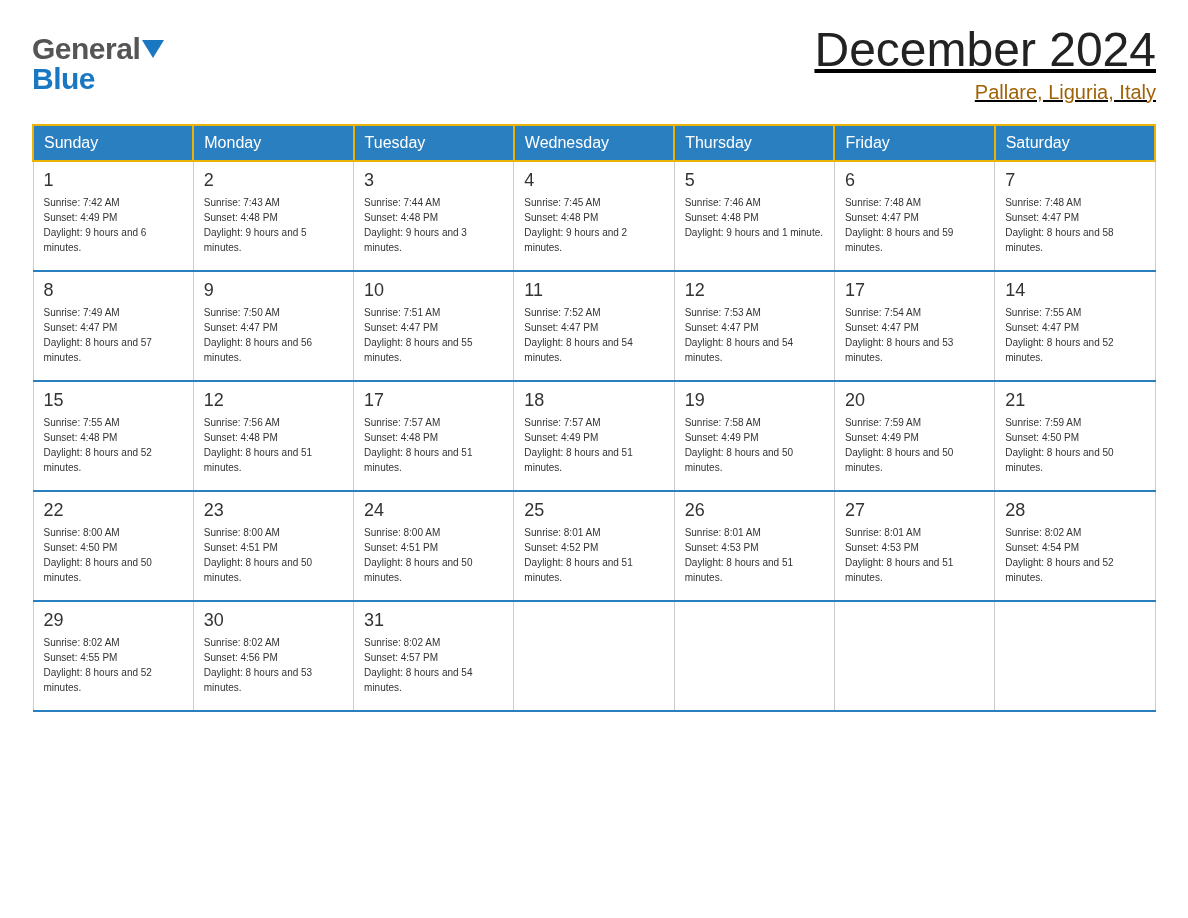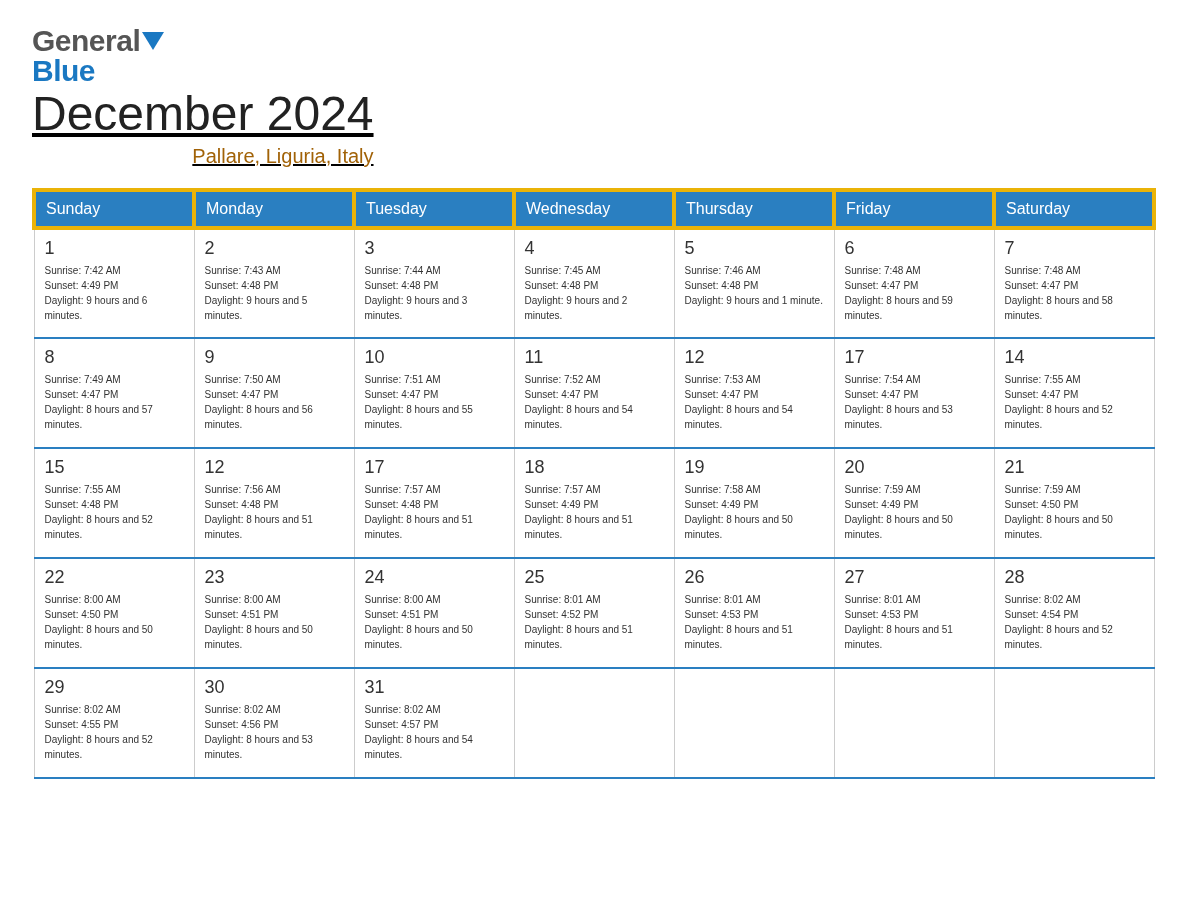--- a/index.html
+++ b/index.html
@@ -6,23 +6,22 @@
     body {
       font-family: Arial, sans-serif;
       background: #fff;
       padding: 24px 32px;
       width: 1188px;
       min-height: 918px;
     }
     .header {
       display: flex;
       justify-content: space-between;
-      align-items: flex-start;
+      align-items: center;
       margin-bottom: 20px;
-      flex-direction: column;
     }
     .logo {
       display: flex;
       flex-direction: column;
       align-items: flex-start;
     }
     .title-area {
       text-align: right;
       text-decoration: underline;
     }
@@ -42,21 +41,21 @@
       border-collapse: collapse;
       table-layout: fixed;
     }
     thead tr th {
       background-color: #2a7fc1;
       color: #fff;
       font-size: 16px;
       font-weight: normal;
       padding: 8px 10px;
       text-align: left;
-      border: 4px solid #eab308;
+      border: 2px solid #eab308;
       margin-top: 15px;
     }
     tbody tr td {
       vertical-align: top;
       padding: 8px 10px;
       border: 1px solid #ccc;
       font-size: 13px;
       color: #333;
       min-height: 100px;
       height: 110px;

